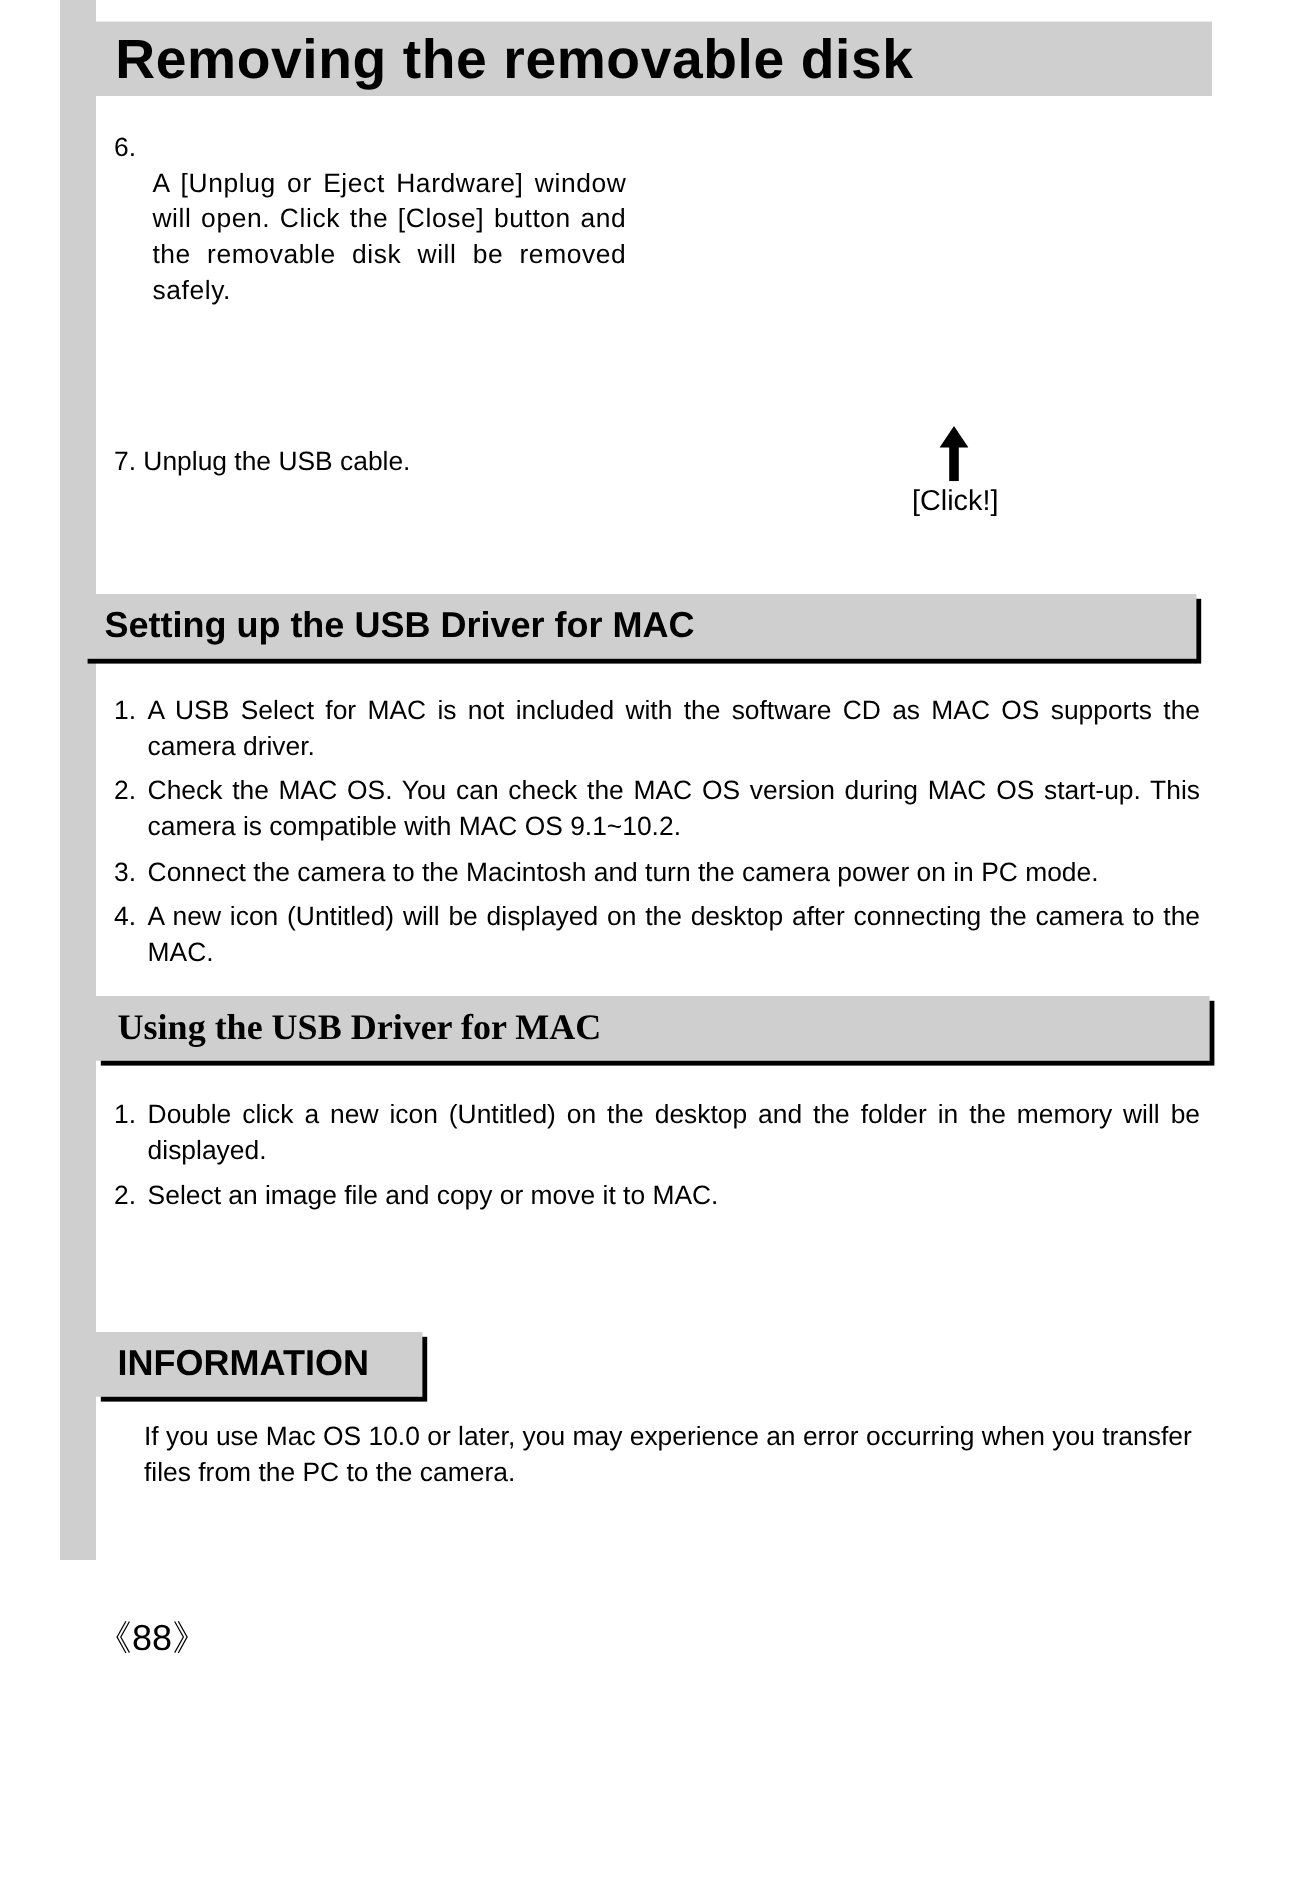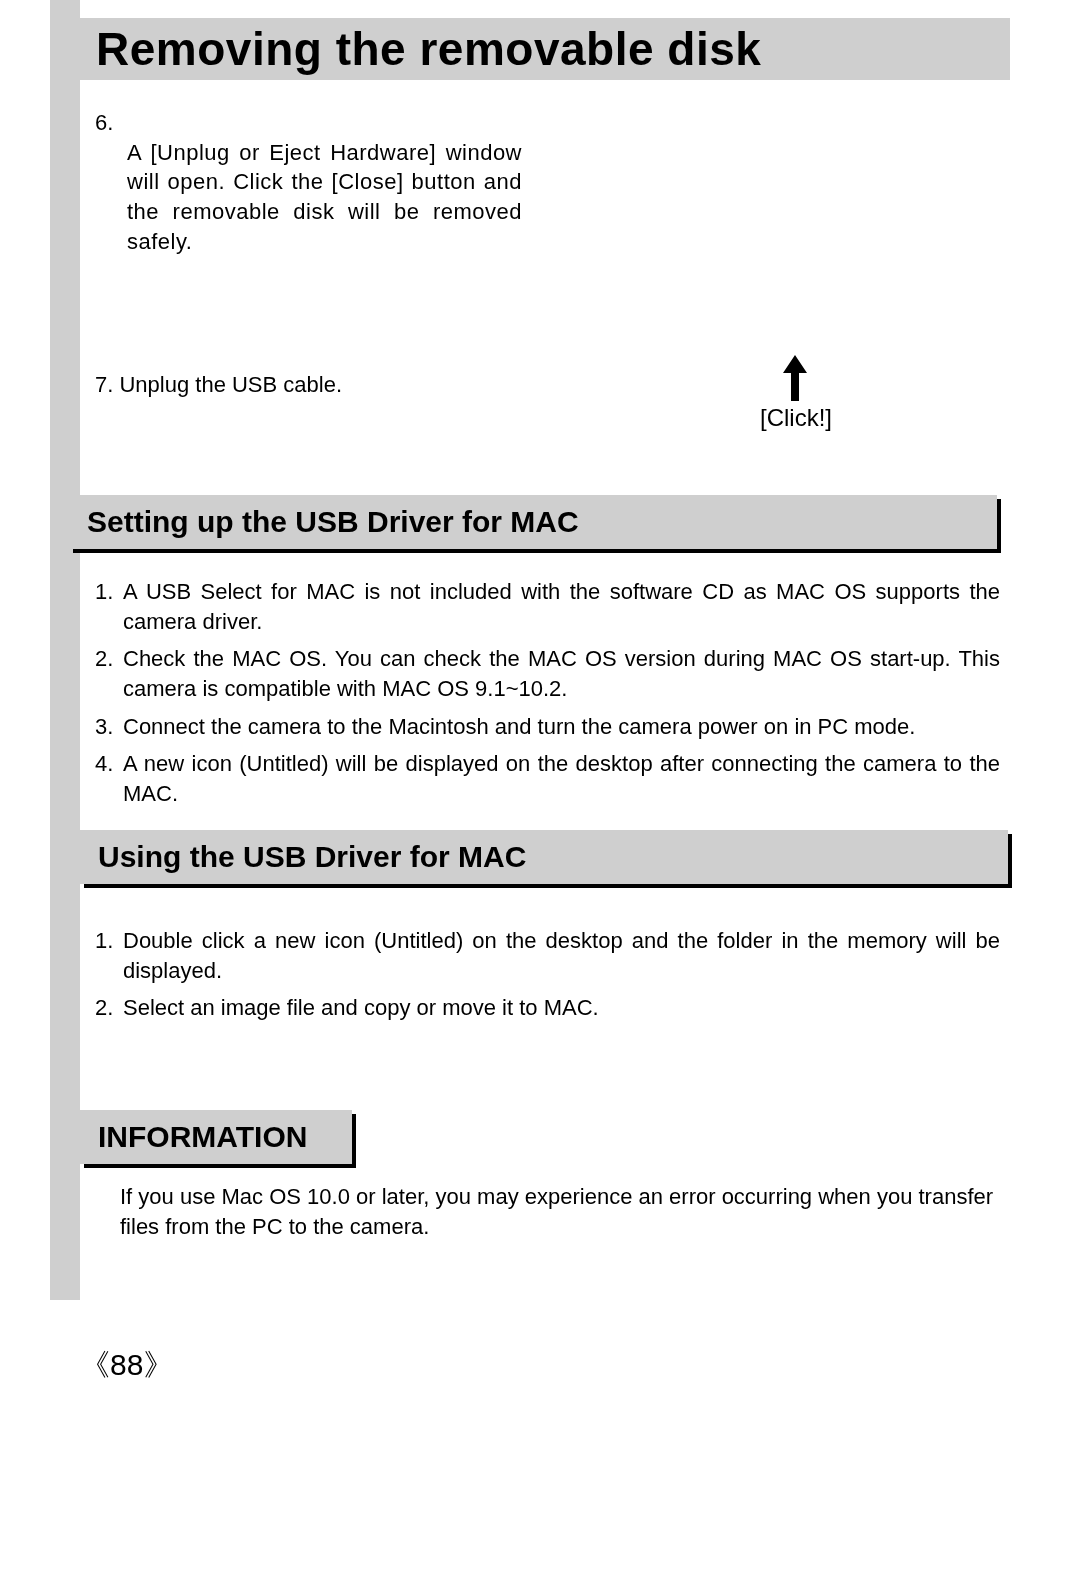--- a/index.html
+++ b/index.html
@@ -126,27 +126,27 @@
     position: absolute;
     left: 0;
     top: 0;
   }
 
   .sec-using {
     left: 80px;
     top: 830px;
     width: 928px;
     height: 54px;
+    font-family: Liberation Serif, serif;
   }
   .using-list {
     position: absolute;
     left: 95px;
     top: 914px;
     width: 905px;
-    margin-top: 12px;
   }
 
   .sec-info {
     left: 80px;
     top: 1110px;
     width: 272px;
     height: 54px;
   }
   .info-text {
     position: absolute;

